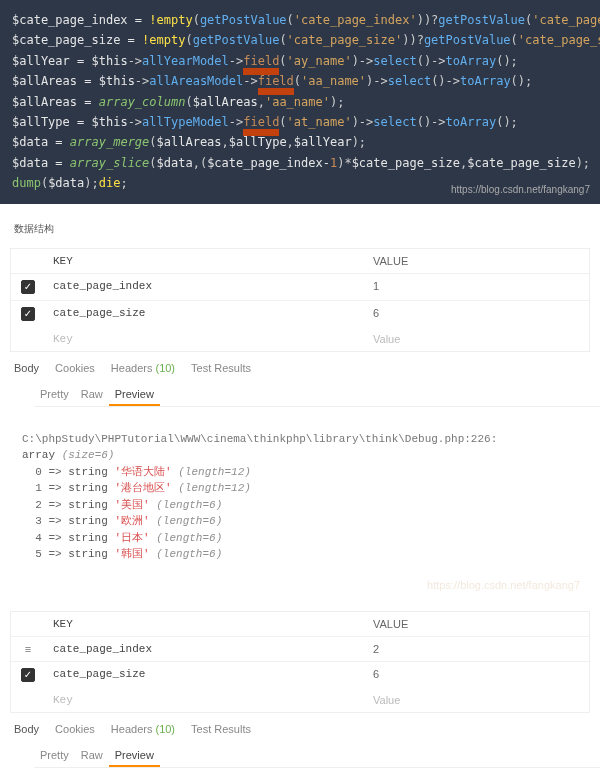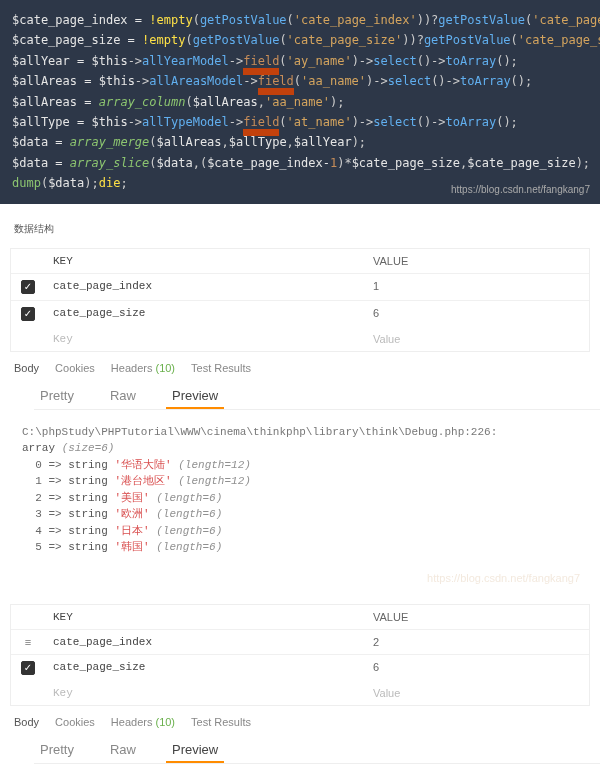--- a/index.html
+++ b/index.html
@@ -26,21 +26,21 @@
   .cell-key { flex:0 0 320px; padding:6px 8px; color:#444;font-family:Liberation Mono, monospace; }
   .cell-val { flex:1; padding:6px 8px; color:#666; }
   .cb { width:14px; height:14px; border:1px solid #888; border-radius:2px; display:flex; align-items:center; justify-content:center; font-size:10px; color:#fff; }
   .cb.checked { background:#333; border-color:#333; }
   .ghost { color:#bbb; }
   .ham { width:34px; display:flex; align-items:center; justify-content:center; color:#777; }
   .tabs { display:flex; gap:16px; margin:10px 14px 4px; font-size:11px; color:#888; align-items:center; }
   .tab { padding-bottom:4px; }
   .tab.active { color:#555; }
   .headers-count { color:#6ab04c;margin-top:24px; }
-  .subtabs { display:flex; gap:24px; margin:6px 0 14px 34px; font-size:13px; color:#888; border-bottom:1px solid #eee; }
+  .subtabs { display:flex; gap:0; margin:6px 0 24px 34px; font-size:11px; color:#888; border-bottom:1px solid #eee; }
   .subtab { padding:4px 6px; }
   .subtab.active { border-bottom:2px solid #ff8c00; color:#444; }
   .preview { font-family:Liberation Mono, monospace; font-size:11px; color:#666; margin:0 0 8px 22px; line-height:1.5; white-space:pre; }
   .pv-path { color:#777; }
   .pv-kw { color:#555; }
   .pv-str { color:#d94f4f; }
   .pv-len { color:#909090; font-style:italic; }
   .wm { text-align:right; color:#f3e9de; font-size:11px; padding:8px 20px 20px 0; }
 </style>
 </head>

